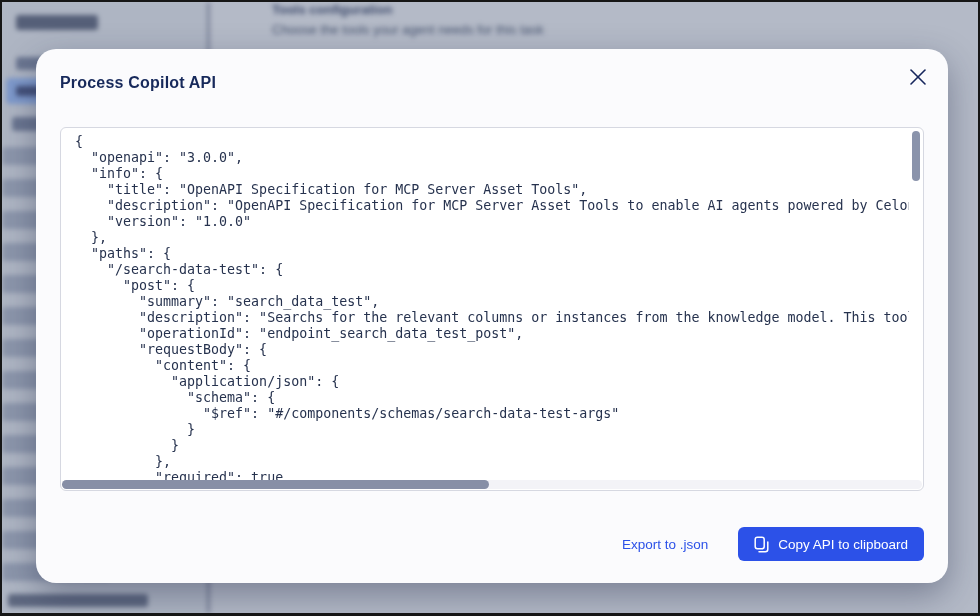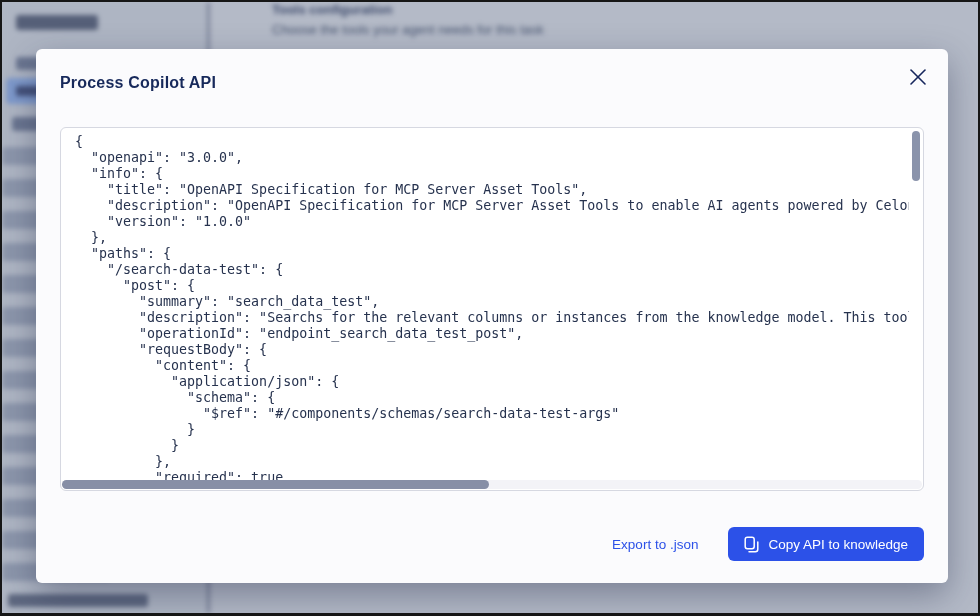--- a/index.html
+++ b/index.html
@@ -25,21 +25,21 @@
   .bd-blob.mid{background:#6A7590;}
   .bd-active{position:absolute;left:4px;top:76px;width:104px;height:26px;border-radius:4px;background:#7E99CB;}
   .bd-active .bd-active-text{position:absolute;left:10px;top:8px;width:60px;height:10px;border-radius:2px;background:#44517A;}
   .bd-item{position:absolute;left:0;width:108px;height:18px;border-radius:3px;background:var(--bar);}
   .bd-header-title{position:absolute;left:270px;top:0px;font-size:13px;font-weight:700;color:#3E4B6C;}
   .bd-header-sub{position:absolute;left:270px;top:20px;font-size:13px;color:#46536F;}
   .bd-bottom-text{position:absolute;left:6px;top:592px;width:140px;height:13px;border-radius:3px;background:#5E6880;}
   
   .modal{
     position:absolute;left:34px;top:47px;width:912px;height:534px;
-    background:#FBFBFD;border-radius:6px;
+    background:#FBFBFD;border-radius:20px;
     box-shadow:0 12px 34px rgba(25,35,65,0.38);
   }
   .modal-title{
     position:absolute;left:24px;top:25px;
     font-size:16px;font-weight:700;color:var(--title);letter-spacing:.2px;
   }
   .close-btn{
     position:absolute;right:16px;top:14px;width:28px;height:28px;
     display:flex;align-items:center;justify-content:center;cursor:pointer;background:none;border:none;
   }
@@ -165,18 +165,18 @@
       </div>
     </div>
 
     <div class="modal-footer">
       <button class="export-link">Export to .json</button>
       <button class="copy-btn">
         <svg width="15" height="17" viewBox="0 0 15 17">
           <rect x="1.2" y="1.2" width="9" height="11.5" rx="2.2" fill="none" stroke="#FFFFFF" stroke-width="1.5"></rect>
           <path d="M5 15.8 h6.3 a2.5 2.5 0 0 0 2.5 -2.5 V6" fill="none" stroke="#FFFFFF" stroke-width="1.5" stroke-linecap="round"></path>
         </svg>
-        <span>Copy API to knowledge</span>
+        <span>Copy API to clipboard</span>
       </button>
     </div>
 
   </div>
 </div>
 
 </body></html>

